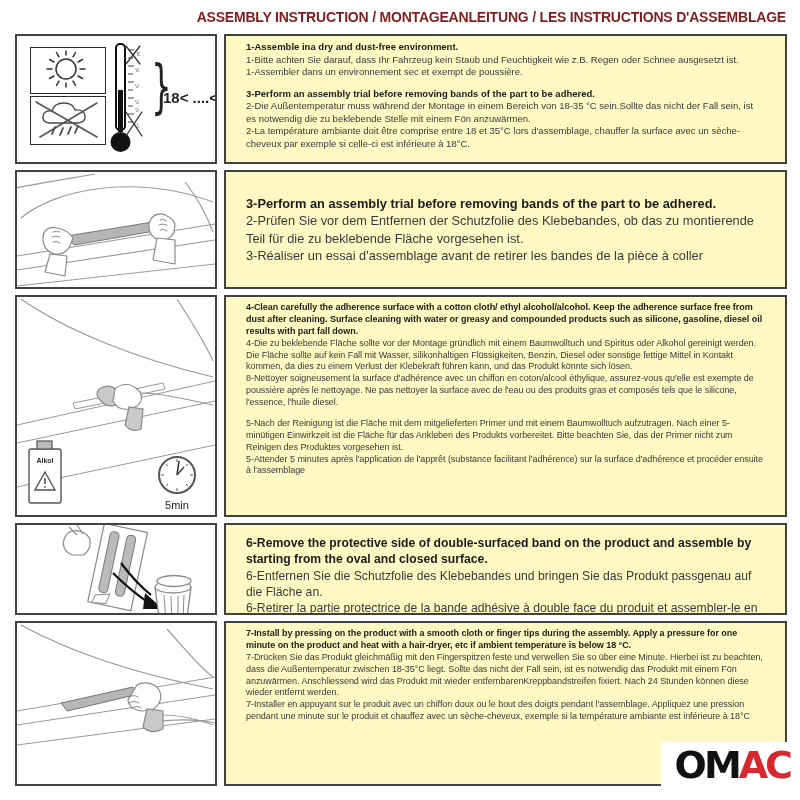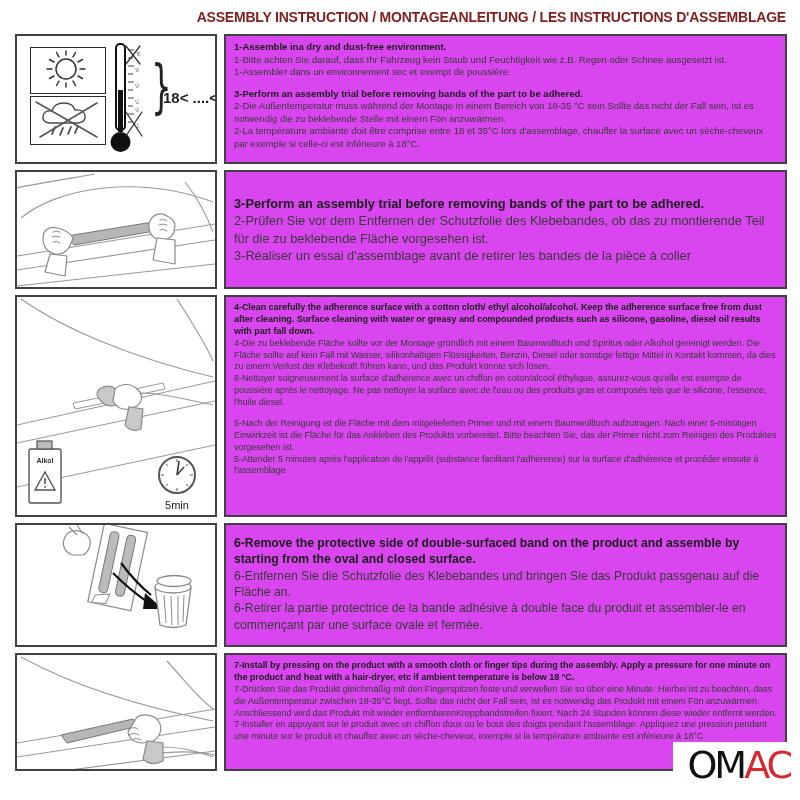--- a/index.html
+++ b/index.html
@@ -12,31 +12,31 @@
     font-size:14px;font-weight:700;letter-spacing:-0.2px;
     color:#7f1d1d;white-space:nowrap;
   }
   .content{margin:9px 13px 0 15px;position:relative;}
   .row{display:flex;gap:7px;margin-bottom:6px;}
   .icon-box{
     width:202px;flex:none;border:2px solid #414141;background:#fff;
     position:relative;overflow:hidden;box-sizing:border-box;
   }
   .text-box{
-    flex:1;border:2px solid #414141;background:#d946ef;
-    padding:5px 8px;box-sizing:border-box;overflow:hidden;
+    flex:1;border:2px solid #414141;background:#fef9c3;
+    padding:5px 20px;box-sizing:border-box;overflow:hidden;
   }
   .text-box p{margin:0;font-size:9.5px;line-height:1.32;color:#3a3a3a;}
   .text-box p.en{font-weight:700;color:#1c1c1c;}
   .sec + .sec{margin-top:9px;}
   .row-h1{height:130px;}
   .row-h2{height:119px;}
   .row-h3{height:222px;}
-  .row-h4{height:124px;}
-  .row-h5{height:118px;}
+  .row-h4{height:92px;}
+  .row-h5{height:165px;}
   .small-text p{font-size:9px;letter-spacing:-0.05px;}
   .big-text{display:flex;flex-direction:column;justify-content:center;}
   .big-text p{font-size:12.8px;line-height:1.34;}
   .big-text2{padding-top:10px;}
   .big-text2 p{font-size:12.2px;line-height:1.34;}
   
   .sub-box{position:absolute;border:1.5px solid #2a2a2a;background:#fff;}
   .sun-box{left:13px;top:11px;width:74px;height:45px;}
   .rain-box{left:13px;top:60px;width:74px;height:47px;}
   .thermo{position:absolute;left:92px;top:4px;height:118px;width:40px;}
@@ -45,21 +45,21 @@
     color:#222;transform:scaleX(0.55);font-family:"DejaVu Sans",sans-serif;line-height:1;
   }
   .temp-label{
     position:absolute;left:146px;top:53px;font-size:15px;font-weight:700;color:#222;
     white-space:nowrap;
   }
   
   .logo{
     position:absolute;right:8px;top:742px;background:#fff;z-index:6;
     padding:4px 2px 4px 14px;line-height:1;
-    font-family:"DejaVu Sans",sans-serif;font-weight:400;
+    font-family:"DejaVu Sans",sans-serif;font-weight:700;
     font-size:38px;letter-spacing:-3px;white-space:nowrap;
   }
   .logo .om{color:#111111;}
   .logo .ac{color:#d7282f;}
   svg{display:block;}
 </style>
 </head>
 <body>
 
 <div class="page-title">ASSEMBLY INSTRUCTION / MONTAGEANLEITUNG / LES INSTRUCTIONS D'ASSEMBLAGE</div>

